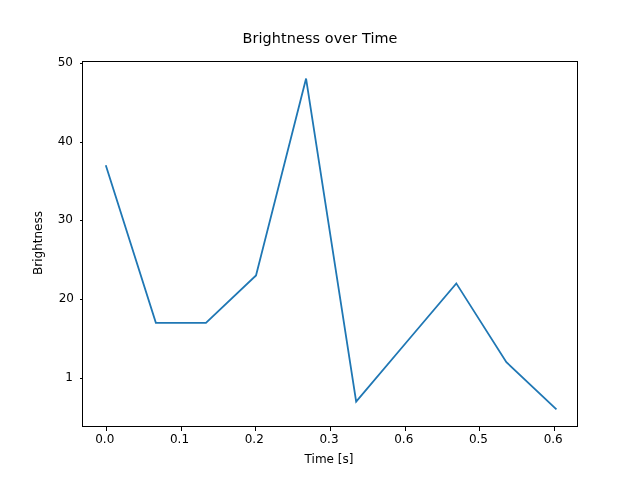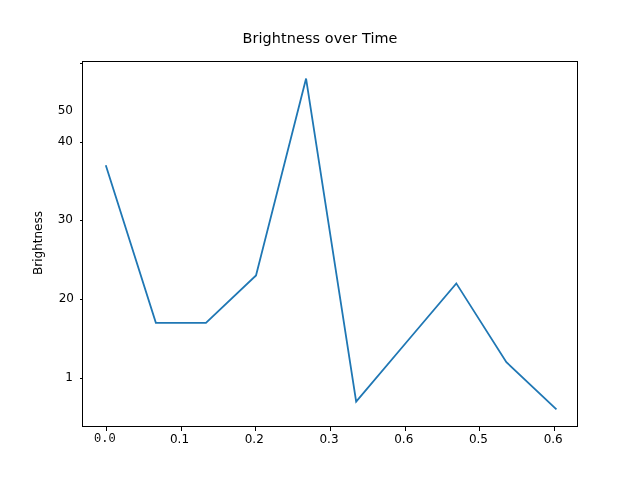--- a/index.html
+++ b/index.html
@@ -127,26 +127,27 @@
         <div class="tick-mark xtick-mark" style="left: 396.47px;"></div>
         <div class="tick-mark xtick-mark" style="left: 471.21px;"></div>
       </div>
   </div>
 
   <div id="ytick-labels">
       <div class="tick-label ytick-label" style="top: 376.94px; left: 0px; width: 73px;">1</div>
       <div class="tick-label ytick-label" style="top: 298.15px; left: 1px; width: 73px;">20</div>
       <div class="tick-label ytick-label" style="top: 219.36px; left: 0px; width: 73px;">30</div>
       <div class="tick-label ytick-label" style="top: 140.58px; left: 0px; width: 73px;">40</div>
-      <div class="tick-label ytick-label" style="top: 61.79px; left: 0px; width: 73px; margin-top: 48px;">50</div>
+      <div class="tick-label ytick-label" style="top: 61.79px; left: 0px; width: 73px;">50</div>
     </div>
   <div id="xtick-labels">
-      <div class="tick-label xtick-label" style="left: 104.79px; top: 432px; font-family: Liberation Mono, monospace;">0.0</div>
+      <div class="tick-label xtick-label" style="left: 104.79px; top: 432px;">0.0</div>
       <div class="tick-label xtick-label" style="left: 179.53px; top: 432px;">0.1</div>
       <div class="tick-label xtick-label" style="left: 254.26px; top: 432px;">0.2</div>
       <div class="tick-label xtick-label" style="left: 329px; top: 432px;">0.3</div>
       <div class="tick-label xtick-label" style="left: 403.74px; top: 432px;">0.6</div>
       <div class="tick-label xtick-label" style="left: 478.47px; top: 432px;">0.5</div>
       <div class="tick-label xtick-label" style="left: 553.21px; top: 432px;">0.6</div>
     </div>
 
+  <div id="xlabel">Time [s]</div>
 
 </div>
 
 </body></html>

